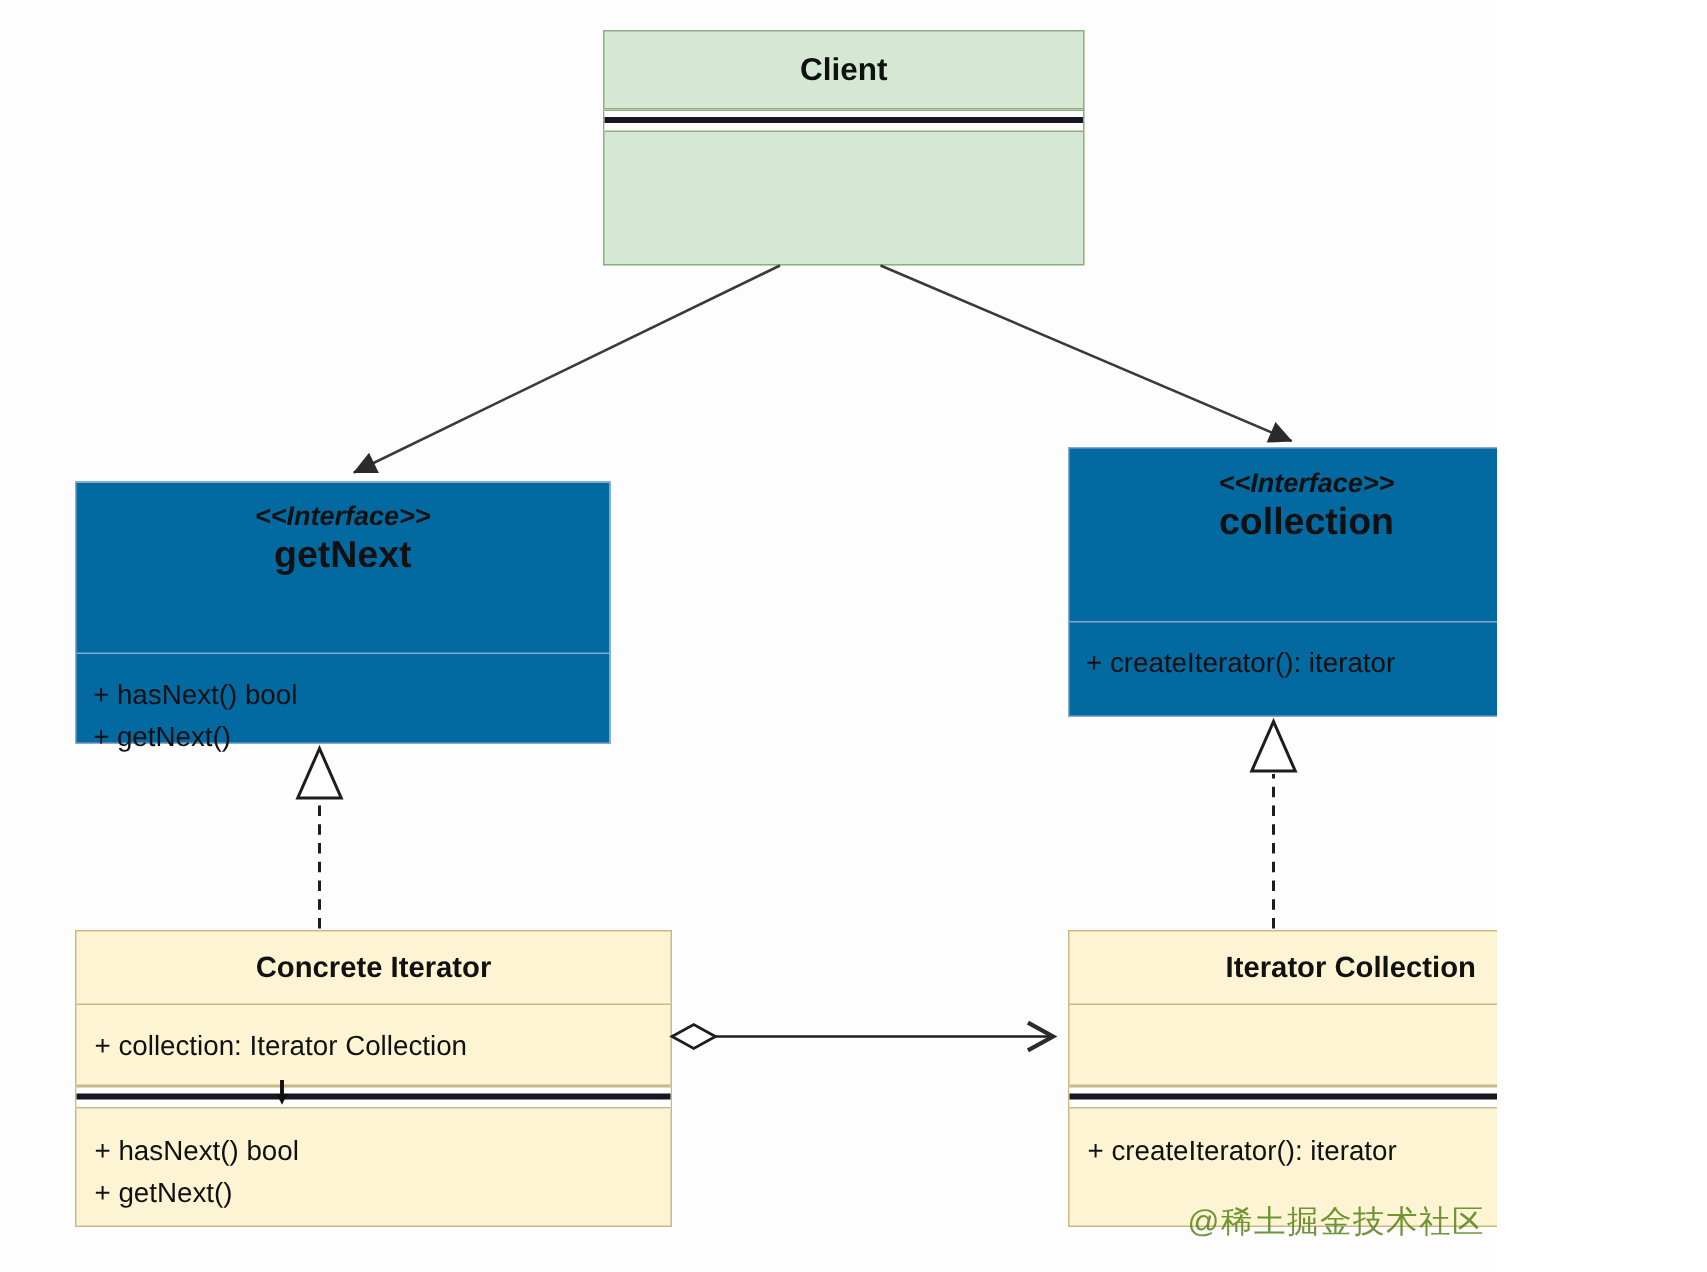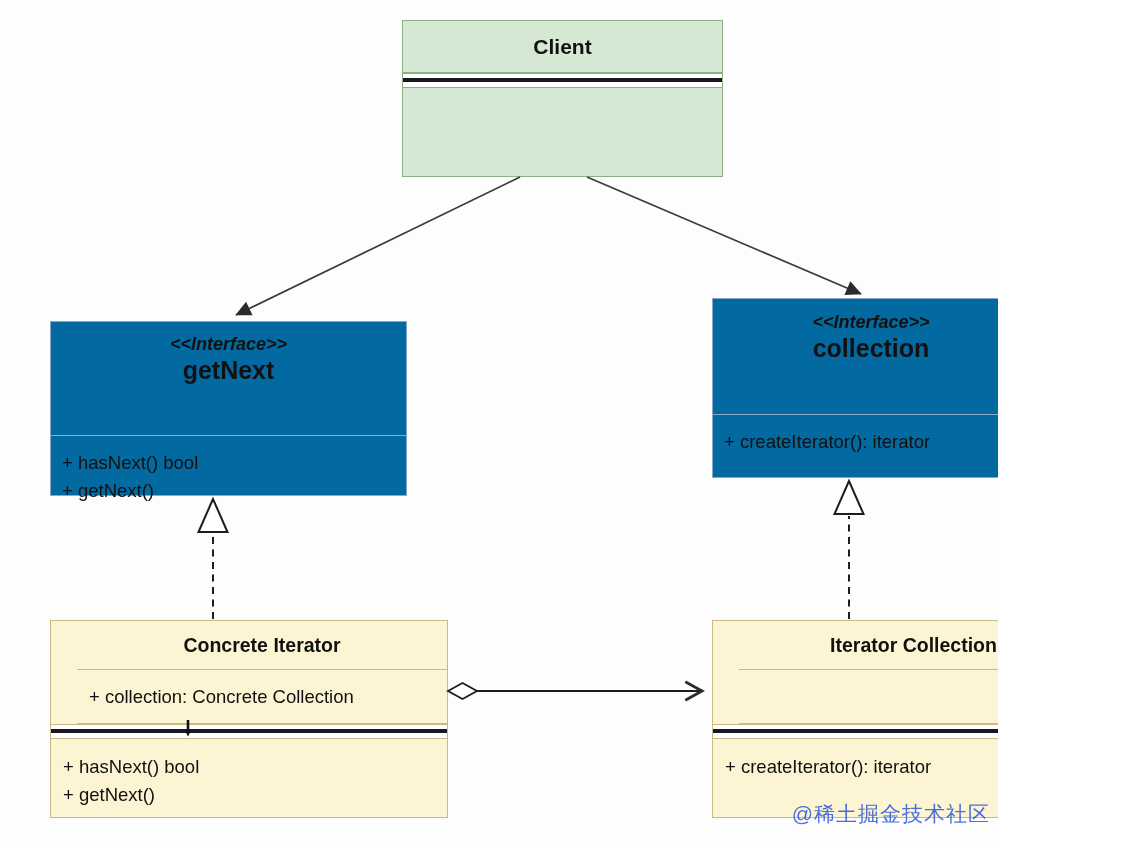--- a/index.html
+++ b/index.html
@@ -32,21 +32,21 @@
     align-items: center;
     justify-content: center;
     text-align: center;
     font-weight: bold;
   }
   .stereotype { font-style: italic; font-weight: bold; }
 
   .sep-b { border-bottom: 1.4px solid; }
   .green  .sep-b { border-color: #8faf82; }
   .blue   .sep-b { border-color: #8ba7cc; }
-  .yellow .sep-b { border-color: #c9ba85; margin-left: 26px; }
+  .yellow .sep-b { border-color: #c9ba85; }
 
   
   .band {
     flex: 0 0 auto;
     height: 13px;
     background: #ffffff;
     position: relative;
   }
   .green  .band { border-top: 1.4px solid #8faf82; border-bottom: 1.4px solid #8faf82; }
   .yellow .band { border-top: 1.4px solid #c9ba85; border-bottom: 1.4px solid #c9ba85; }
@@ -87,21 +87,21 @@
     width: 1138px; height: 848px;
     pointer-events: none;
   }
 
   
   .watermark {
     position: absolute;
     right: 8px;
     top: 800px;
     font-size: 21px;
-    color: #1d4ed8;
+    color: #4d7c0f;
     opacity: 0.8;
     letter-spacing: 1px;
     white-space: nowrap;
   }
 </style>
 </head>
 <body>
 
 <div class="canvas">
 
@@ -130,21 +130,21 @@
       <span class="class-name">collection</span>
     </div>
     <div class="compartment">
       <div class="member-line">+ createIterator(): iterator</div>
     </div>
   </div>
 
   <div class="uml-box yellow" id="box-concrete-iterator">
     <div class="uml-title sep-b">Concrete Iterator</div>
     <div class="attrs sep-b">
-      <div class="member-line">+ collection: Concrete Collection</div>
+      <div class="member-line">+ collection: Iterator Collection</div>
     </div>
     <div class="band">
         <div class="thick"></div>
       </div>
     <div class="methods">
       <div class="member-line">+ hasNext() bool</div>
       <div class="member-line">+ getNext()</div>
     </div>
   </div>
 

